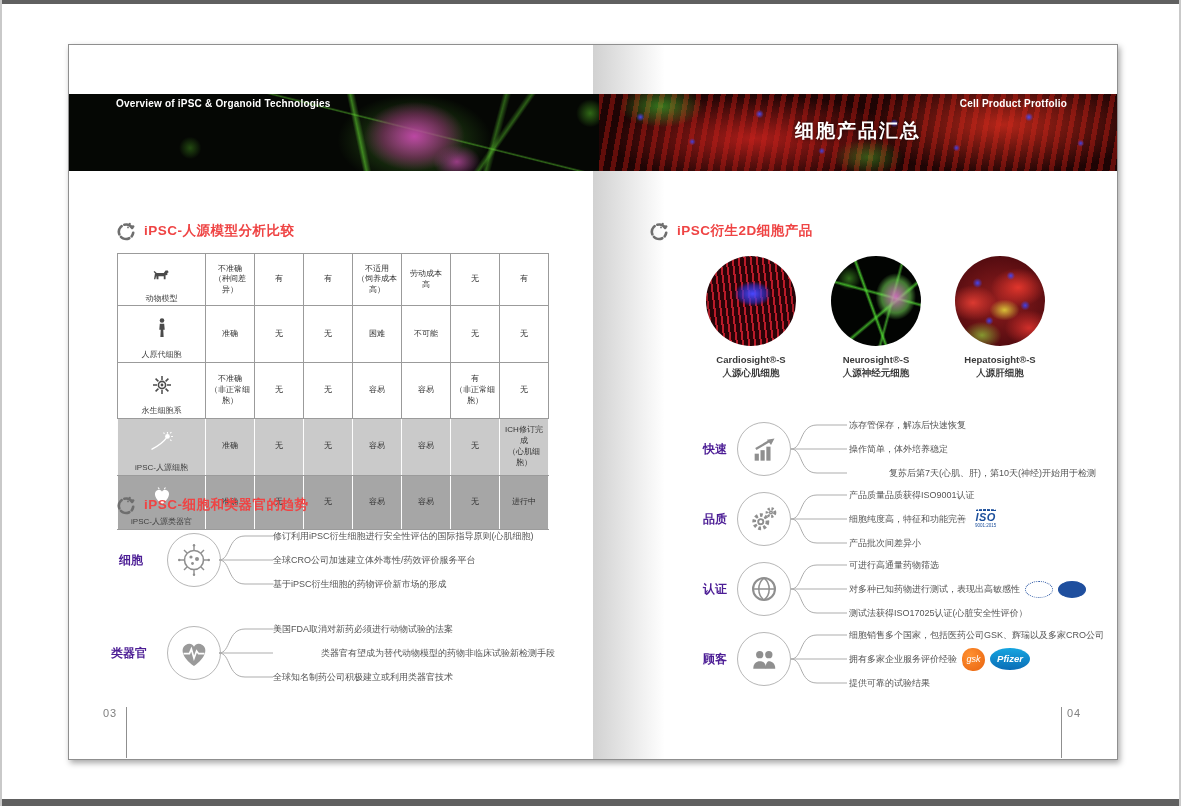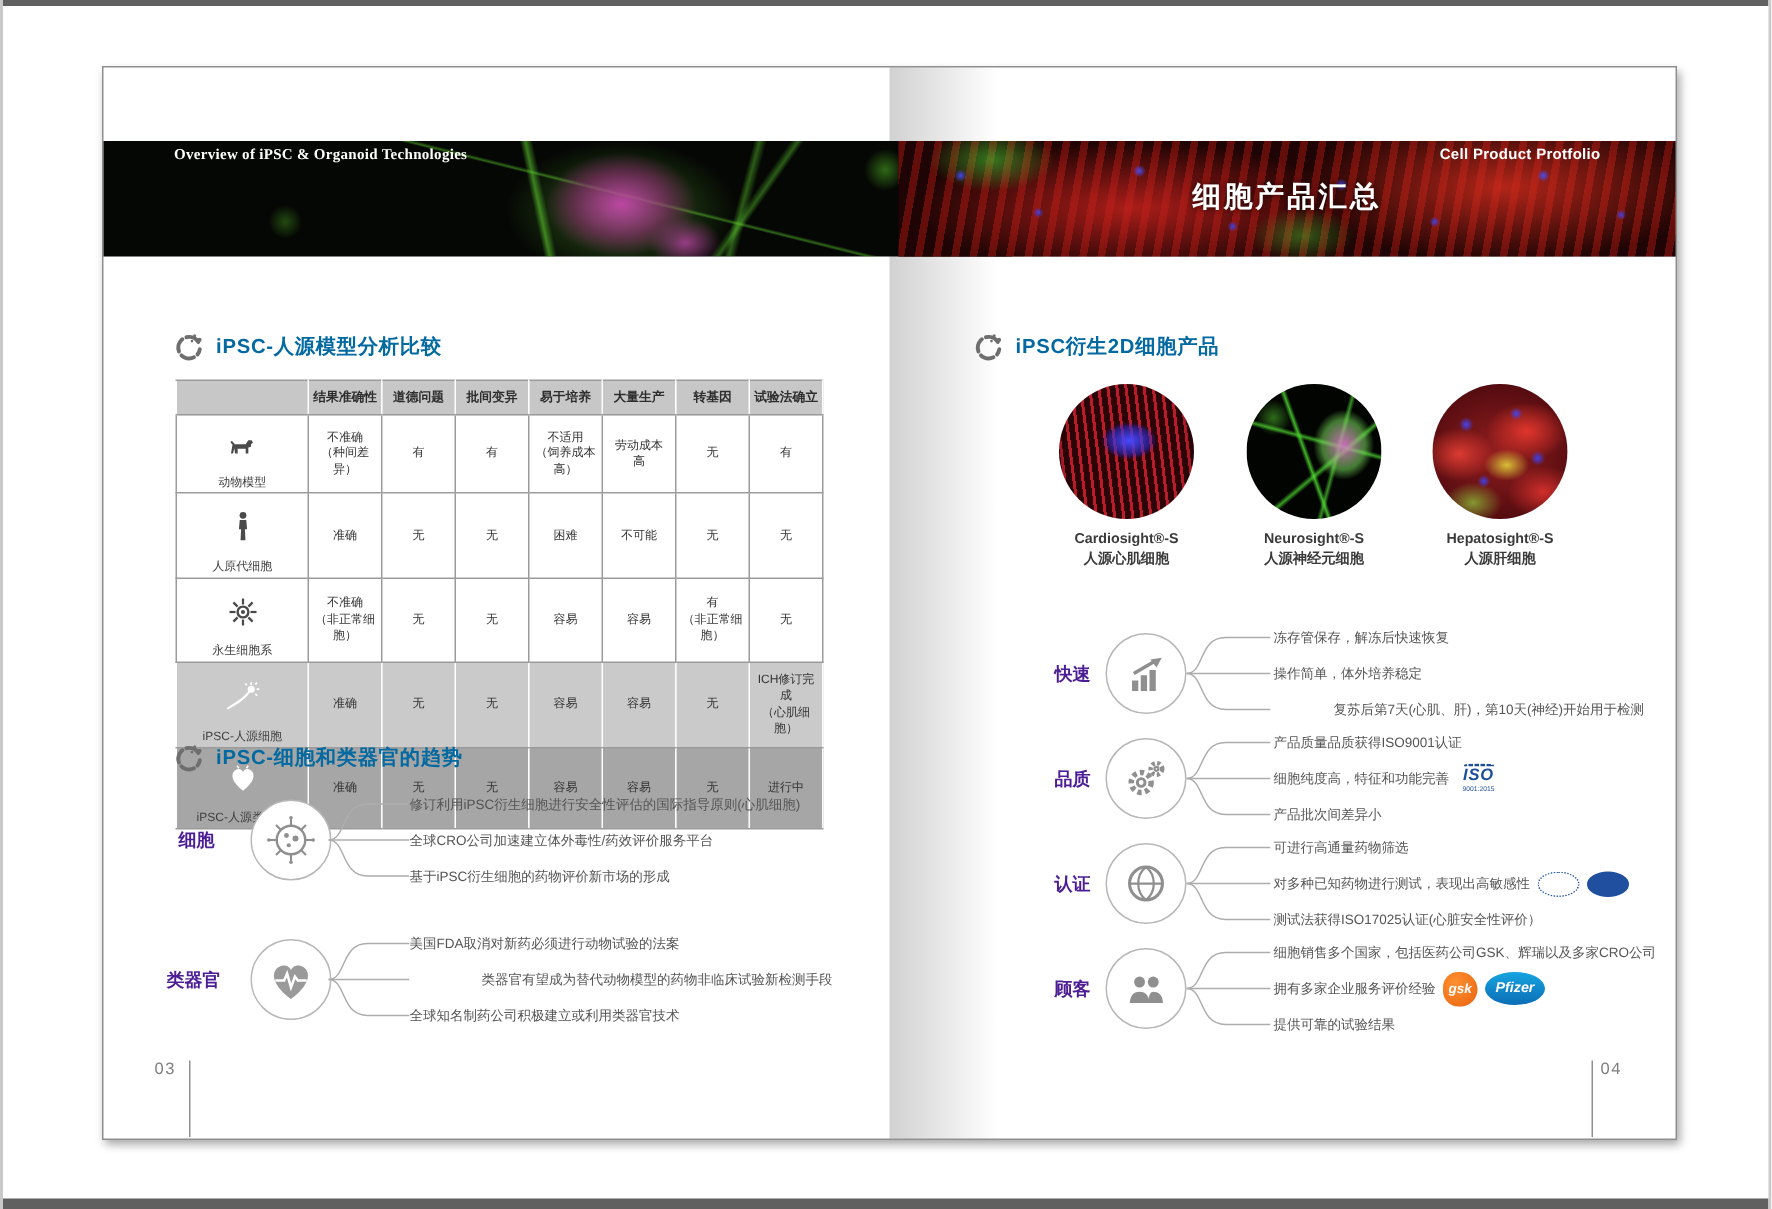--- a/index.html
+++ b/index.html
@@ -20,41 +20,41 @@
   .band-left{left:0;width:606px;background-color:#050704;
     background-image:
       radial-gradient(ellipse 70px 48px at 57% 55%,rgba(200,70,175,.92),rgba(150,40,120,.55) 45%,rgba(0,0,0,0) 72%),
       radial-gradient(ellipse 34px 24px at 64% 88%,rgba(195,70,170,.75),rgba(0,0,0,0) 70%),
       radial-gradient(ellipse 110px 66px at 57% 60%,rgba(110,230,60,.38),rgba(0,0,0,0) 70%),
       linear-gradient(78deg,rgba(0,0,0,0) 47.2%,rgba(100,220,50,.55) 47.8%,rgba(0,0,0,0) 48.6%),
       linear-gradient(-55deg,rgba(0,0,0,0) 29.2%,rgba(100,220,50,.4) 29.8%,rgba(0,0,0,0) 30.6%),
       linear-gradient(14deg,rgba(0,0,0,0) 55.2%,rgba(100,220,50,.45) 55.8%,rgba(0,0,0,0) 56.6%),
       linear-gradient(105deg,rgba(0,0,0,0) 69.2%,rgba(100,220,50,.4) 69.8%,rgba(0,0,0,0) 70.6%),
       radial-gradient(circle 20px at 86% 25%,rgba(90,200,40,.5),rgba(0,0,0,0) 70%),
-      radial-gradient(circle 16px at 20% 70%,rgba(90,200,40,.35),rgba(0,0,0,0) 70%); font-family: Liberation Serif, serif;}
+      radial-gradient(circle 16px at 20% 70%,rgba(90,200,40,.35),rgba(0,0,0,0) 70%);}
   .band-left .eyebrow{left:47px;}
   .band-right{left:530px;width:518px;background-color:#170303;
     background-image:
       radial-gradient(circle 6px at 8% 30%,#4545e8,rgba(0,0,0,0) 70%),
       radial-gradient(circle 5px at 18% 62%,#4040e0,rgba(0,0,0,0) 70%),
       radial-gradient(circle 6px at 31% 26%,#4a4aee,rgba(0,0,0,0) 70%),
       radial-gradient(circle 5px at 43% 74%,#4040e0,rgba(0,0,0,0) 70%),
       radial-gradient(circle 6px at 57% 38%,#4a4aee,rgba(0,0,0,0) 70%),
       radial-gradient(circle 5px at 69% 70%,#4040e0,rgba(0,0,0,0) 70%),
       radial-gradient(circle 6px at 83% 30%,#4a4aee,rgba(0,0,0,0) 70%),
       radial-gradient(circle 5px at 93% 64%,#4040e0,rgba(0,0,0,0) 70%),
       radial-gradient(ellipse 60px 30px at 12% 16%,rgba(70,210,50,.55),rgba(0,0,0,0) 70%),
       radial-gradient(ellipse 50px 26px at 52% 82%,rgba(70,210,50,.4),rgba(0,0,0,0) 70%),
       radial-gradient(ellipse 200px 62px at 30% 58%,rgba(205,35,30,.8),rgba(0,0,0,0) 72%),
       radial-gradient(ellipse 190px 70px at 78% 40%,rgba(215,45,30,.8),rgba(0,0,0,0) 72%),
       repeating-linear-gradient(100deg,rgba(160,22,16,.55) 0 5px,rgba(35,5,5,.6) 5px 12px);}
   .band-right .eyebrow{right:50px;}
   
   .sec-head{position:absolute;display:flex;align-items:center;gap:8px;font-size:13.5px;
-            font-weight:bold;color:#0369a1;letter-spacing:.5px;}
+            font-weight:bold;color:#ef4444;letter-spacing:.5px;}
   
   .tbl-wrap{position:absolute;left:48px;top:208px;}
   table.cmp{border-collapse:collapse;table-layout:fixed;width:431px;font-size:8px;color:#333;}
   .cmp th,.cmp td{border:1px solid #9b9b9b;text-align:center;vertical-align:middle;
                   padding:1px 2px;white-space:pre-line;line-height:1.35;}
   .cmp th{background:#c7c7c7;font-size:8.5px;font-weight:bold;color:#2e2e2e;height:20px;
           border-left-color:#fdfdfd;border-right-color:#fdfdfd;}
   .cmp tr.r1 td,.cmp tr.r2 td,.cmp tr.r3 td{height:42px;background:#fff;}
   .cmp tr.gray1 td{height:36px;background:#cacaca;border-left-color:#fdfdfd;border-right-color:#fdfdfd;}
   .cmp tr.gray2 td{height:32px;background:#a6a6a6;border-left-color:#fdfdfd;border-right-color:#fdfdfd;}
@@ -96,21 +96,21 @@
   
   .iso-badge{display:inline-flex;flex-direction:column;align-items:center;color:#1b4e9b;line-height:1;margin-left:4px;}
   .iso-badge .dots{width:20px;border-top:2px dotted #1b4e9b;border-radius:50% 50% 0 0;margin-bottom:1px;}
   .iso-badge .iso-word{font-size:11px;font-weight:bold;font-style:italic;letter-spacing:.5px;}
   .iso-badge .iso-num{font-size:4.5px;margin-top:1px;}
   .oval-badge{display:inline-flex;align-items:center;justify-content:center;width:26px;height:15px;
               border-radius:50%;font-size:4.5px;color:#fff;}
   .oval-badge.ring{background:#fff;border:1px dotted #2a57a5;color:#2a57a5;}
   .oval-badge.solid{background:#1f4f9e;border:1px solid #1f4f9e;}
   .gsk-badge{display:inline-flex;align-items:center;justify-content:center;width:23px;height:23px;
-             border-radius:46% 54% 52% 48%;color:#fff;font-size:9px;font-weight:bold;font-style:italic;
+             border-radius:46% 54% 52% 48%;color:#fff;font-size:9px;font-weight:normal;font-style:italic;
              background:radial-gradient(circle at 35% 32%,#ff9030,#e8630f);}
   .pfizer-badge{display:inline-flex;align-items:center;justify-content:center;width:40px;height:22px;
              border-radius:50%;color:#fff;font-size:9.5px;font-weight:bold;font-style:italic;
              background:linear-gradient(180deg,#16a5e0,#0b6db6);}
   
   .pageno{position:absolute;font-size:11px;color:#808080;letter-spacing:1px;}
   .pagenoline{position:absolute;width:1px;height:51px;background:#8f8f8f;}
 </style>
 </head>
 <body>
@@ -137,30 +137,20 @@
         <span>iPSC-人源模型分析比较</span>
       </div>
 
       <div class="tbl-wrap">
         <table class="cmp">
           <colgroup>
               <col style="width:88px">
               <col span="7" style="width:49px">
             </colgroup>
           <tbody>
-              <tr>
-            <th></th>
-            <th>结果准确性</th>
-            <th>道德问题</th>
-            <th>批间变异</th>
-            <th>易于培养</th>
-            <th>大量生产</th>
-            <th>转基因</th>
-            <th>试验法确立</th>
-          </tr>
           <tr class="r1">
             <td class="rowlab">
               <svg class="ric" width="24" height="16" viewBox="0 0 24 18">
                 <path d="M3 15 L4 9 L5 8 H14 L16 5 H18.5 L19.5 7 L18 8 V10 L16 10.5 V15 H14 V11.5 H8 V15 H6 L5.5 11 L4.5 15 Z" fill="#4a4a4a"></path>
                 <path d="M4.6 9 L2.6 6.5 L3.6 5.5 L6 8 Z" fill="#4a4a4a"></path>
               </svg>
               <span>动物模型</span>
             </td>
             <td>不准确
 （种间差异）</td>

